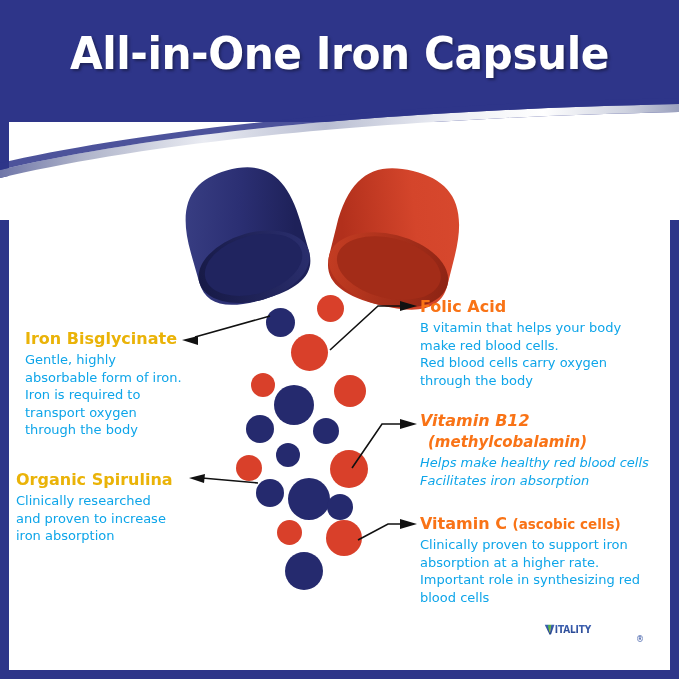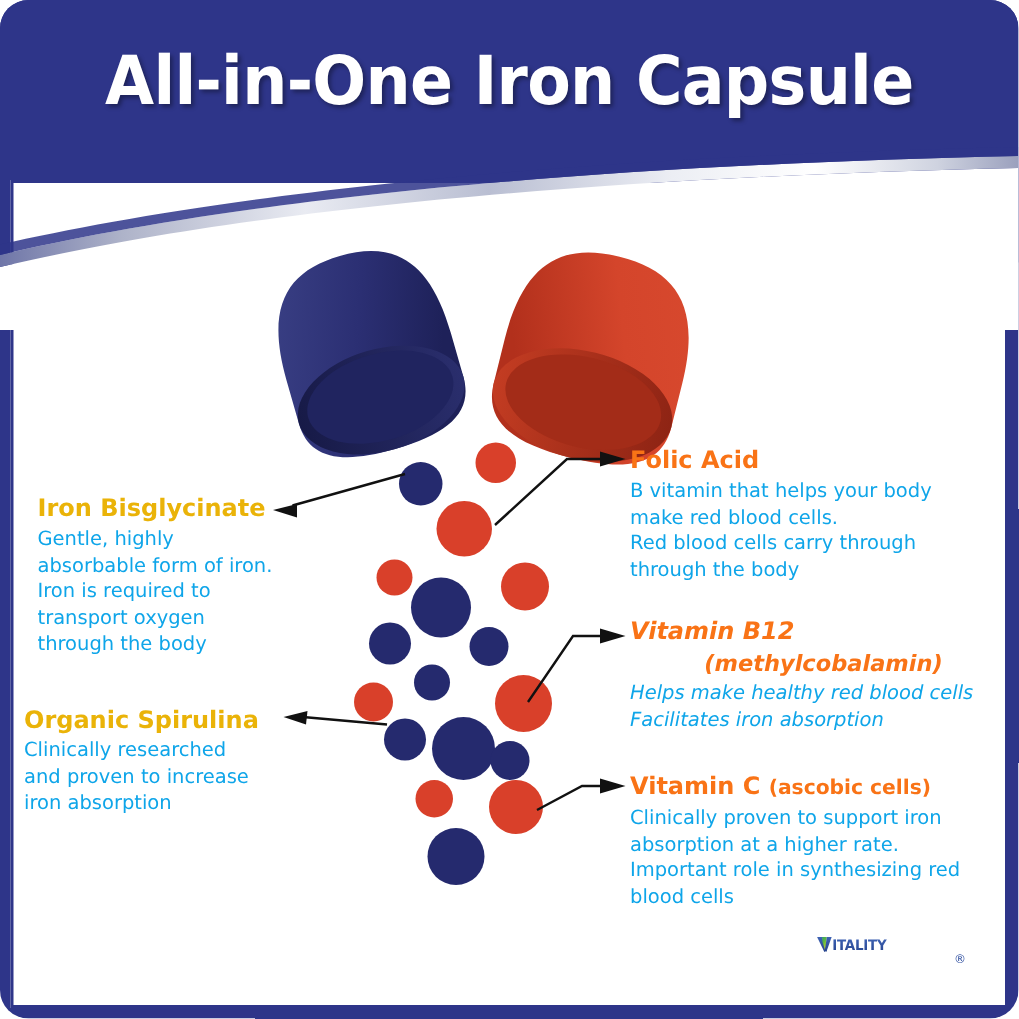--- a/index.html
+++ b/index.html
@@ -7,21 +7,20 @@
     padding: 0;
     background: #ffffff;
   }
   #infographic {
     position: relative;
     width: 679px;
     height: 679px;
     overflow: hidden;
     background: #2e3589;
     font-family: "DejaVu Sans", sans-serif;
-    border-radius: 19px;
     -webkit-font-smoothing: antialiased;
   }
 
   
   .header-band {
     position: absolute;
     left: 0; top: 0;
     width: 679px;
     height: 175px;
     background: #2e3589;
@@ -99,21 +98,20 @@
     margin: 0 0 2px 0;
     white-space: nowrap;
   }
   .callout .c-head-sub {
     font-family: "DejaVu Sans", sans-serif;
     font-size: 15px;
     font-weight: bold;
     line-height: 19px;
     margin: 0 0 2px 8px;
     white-space: nowrap;
-    text-align: center;
   }
   .callout .c-head-inline {
     font-size: 13.5px;
     font-weight: bold;
   }
   .callout .c-body {
     font-family: "DejaVu Sans", sans-serif;
     font-size: 13px;
     line-height: 17.5px;
     color: #0ea5e9;
@@ -283,21 +281,21 @@
       <span>and proven to increase</span>
       <span>iron absorption</span>
     </p>
   </div>
 
   <div class="callout" style="left:420px;top:297px;width:250px;">
     <p class="c-head head-red">Folic Acid</p>
     <p class="c-body">
       <span>B vitamin that helps your body</span>
       <span>make red blood cells.</span>
-      <span>Red blood cells carry through</span>
+      <span>Red blood cells carry oxygen</span>
       <span>through the body</span>
     </p>
   </div>
 
   <div class="callout" style="left:420px;top:411px;width:250px;font-style:italic;">
     <p class="c-head head-red">Vitamin B12</p>
     <p class="c-head-sub head-red">(methylcobalamin)</p>
     <p class="c-body">
       <span>Helps make healthy red blood cells</span>
       <span>Facilitates iron absorption</span>

